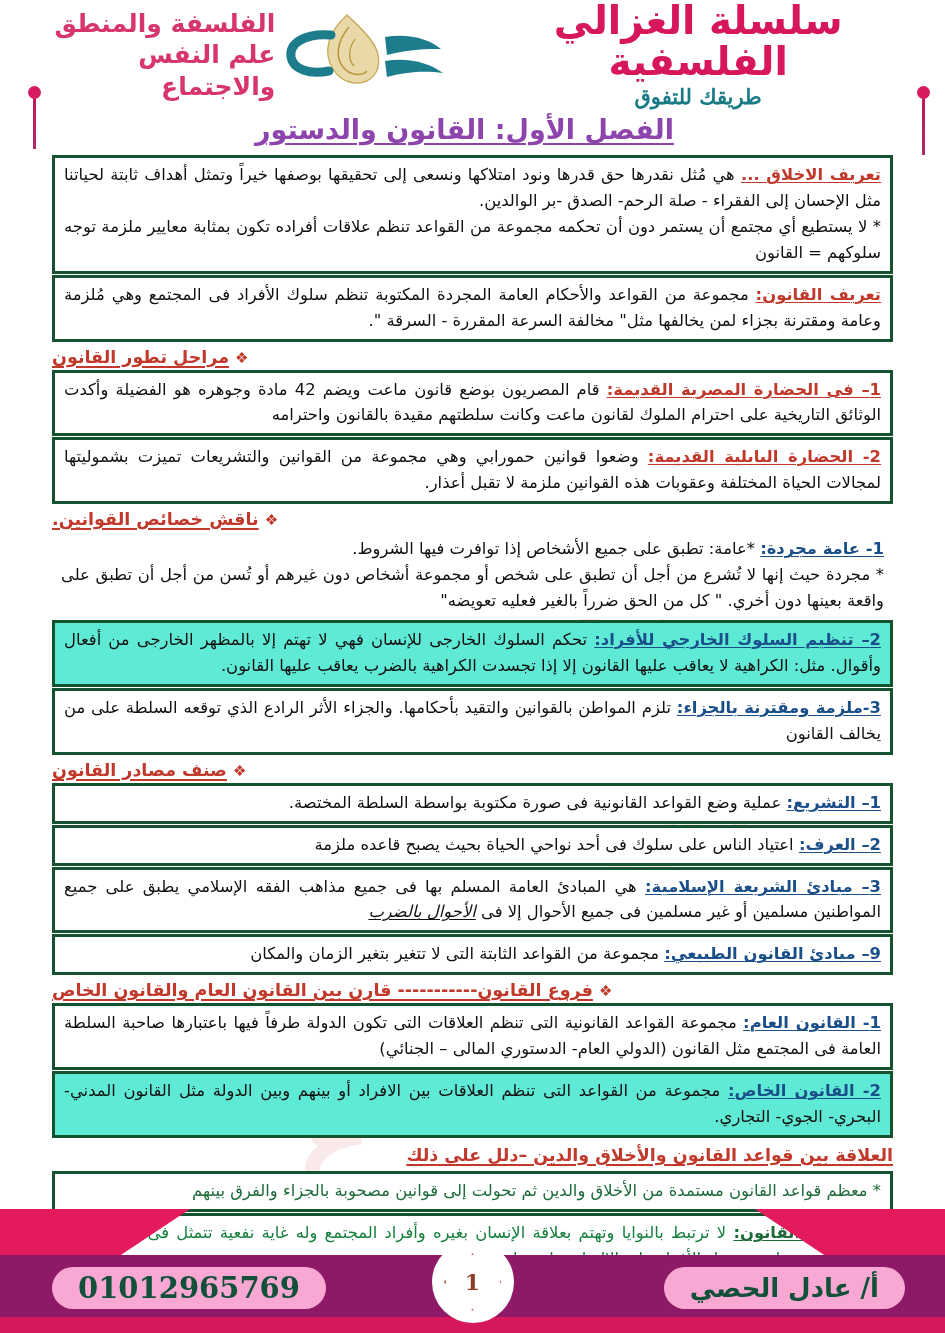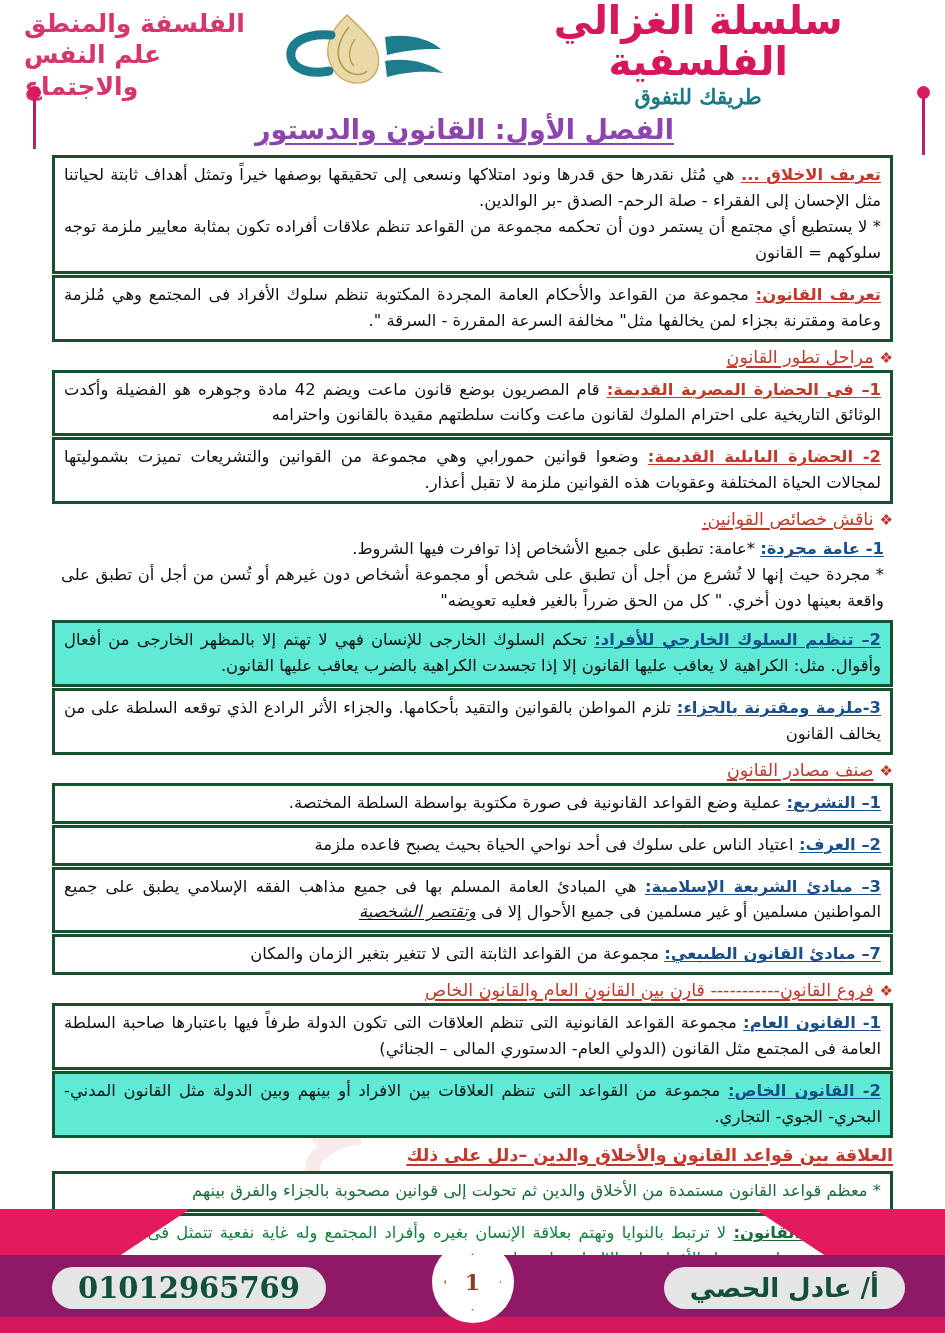--- a/index.html
+++ b/index.html
@@ -53,21 +53,21 @@
     line-height: 1.05;
     letter-spacing: -1px;
   }
   .hdr-sub {
     font-size: 21px;
     font-weight: 700;
     color: #1a7b86;
     margin-top: 2px;
     font-family: "DejaVu Serif", serif;
   }
-  .hdr-left { text-align: left; padding-left: 10px; }
+  .hdr-left { text-align: right; padding-left: 10px; }
   .hdr-left-l1, .hdr-left-l2 {
     font-size: 25px;
     font-weight: 700;
     color: #d6356e;
     line-height: 1.25;
     font-family: "DejaVu Sans", sans-serif;
   }
 
   
   .logo { width: 190px; height: 100px; position: relative; flex: 0 0 auto; }
@@ -122,23 +122,23 @@
     color: #101010;
     text-align: justify;
     font-family: "DejaVu Sans", sans-serif;
     background: #ffffff;
   }
   .block.blue  { background: #5eead4; }
   .block.plain { border: none; }
 
   
   .sec-head {
-    text-align: right;
+    text-align: left;
     font-size: 17.5px;
-    font-weight: 400;
+    font-weight: 700;
     color: #c0392b;
     margin: 5px 0 3px 0;
     position: relative;
     z-index: 3;
     font-family: "DejaVu Sans", sans-serif;
   }
   .sec-head .txt {
     text-decoration: underline;
     text-decoration-thickness: 1.6px;
     text-underline-offset: 3px;
@@ -209,21 +209,21 @@
     top: -24px;
     width: 190px; height: 48px;
     background: #e31b5d;
   }
   .foot-wedge-l { left: 0;  clip-path: polygon(0 0, 100% 0, 62% 100%, 0 100%); }
   .foot-wedge-r { right: 0; clip-path: polygon(0 0, 100% 0, 100% 100%, 38% 100%); }
 
   .phone-pill, .author-pill {
     position: absolute;
     bottom: 24px;
-    background: #e5e5e5;
+    background: #f9a8d4;
     border-radius: 22px;
     padding: 4px 26px;
     font-size: 29px;
     font-weight: 700;
     color: #12503a;
     font-family: "DejaVu Serif", serif;
     white-space: nowrap;
   }
   .phone-pill { left: 52px; }
   .author-pill {
@@ -347,24 +347,24 @@
     <span class="dia">❖</span><span class="txt">صنف مصادر القانون</span>
   </div>
 
   <div class="block">
     <span class="lead-blue">1– التشريع:</span><span> عملية وضع القواعد القانونية فى صورة مكتوبة بواسطة السلطة المختصة.</span>
   </div>
   <div class="block">
     <span class="lead-blue">2– العرف:</span><span> اعتياد الناس على سلوك فى أحد نواحي الحياة بحيث يصبح قاعده ملزمة</span>
   </div>
   <div class="block">
-    <span class="lead-blue">3– مبادئ الشريعة الإسلامية:</span><span> هي المبادئ العامة المسلم بها فى جميع مذاهب الفقه الإسلامي يطبق على جميع المواطنين مسلمين أو غير مسلمين فى جميع الأحوال إلا فى </span><span class="ital">وتقتصر الشخصية</span>
-  </div>
-  <div class="block">
-    <span class="lead-blue">7– مبادئ القانون الطبيعي:</span><span> مجموعة من القواعد الثابتة التى لا تتغير بتغير الزمان والمكان</span>
+    <span class="lead-blue">3– مبادئ الشريعة الإسلامية:</span><span> هي المبادئ العامة المسلم بها فى جميع مذاهب الفقه الإسلامي يطبق على جميع المواطنين مسلمين أو غير مسلمين فى جميع الأحوال إلا فى </span><span class="ital">الأحوال بالضرب</span>
+  </div>
+  <div class="block">
+    <span class="lead-blue">9– مبادئ القانون الطبيعي:</span><span> مجموعة من القواعد الثابتة التى لا تتغير بتغير الزمان والمكان</span>
   </div>
 
   <div class="sec-head">
     <span class="dia">❖</span><span class="txt">فروع القانون----------- قارن بين القانون العام والقانون الخاص</span>
   </div>
 
   <div class="block">
     <span class="lead-blue">1- القانون العام:</span><span> مجموعة القواعد القانونية التى تنظم العلاقات التى تكون الدولة طرفاً فيها باعتبارها صاحبة السلطة العامة فى المجتمع مثل القانون (الدولي العام- الدستوري المالى – الجنائي)</span>
   </div>
   <div class="block blue">

